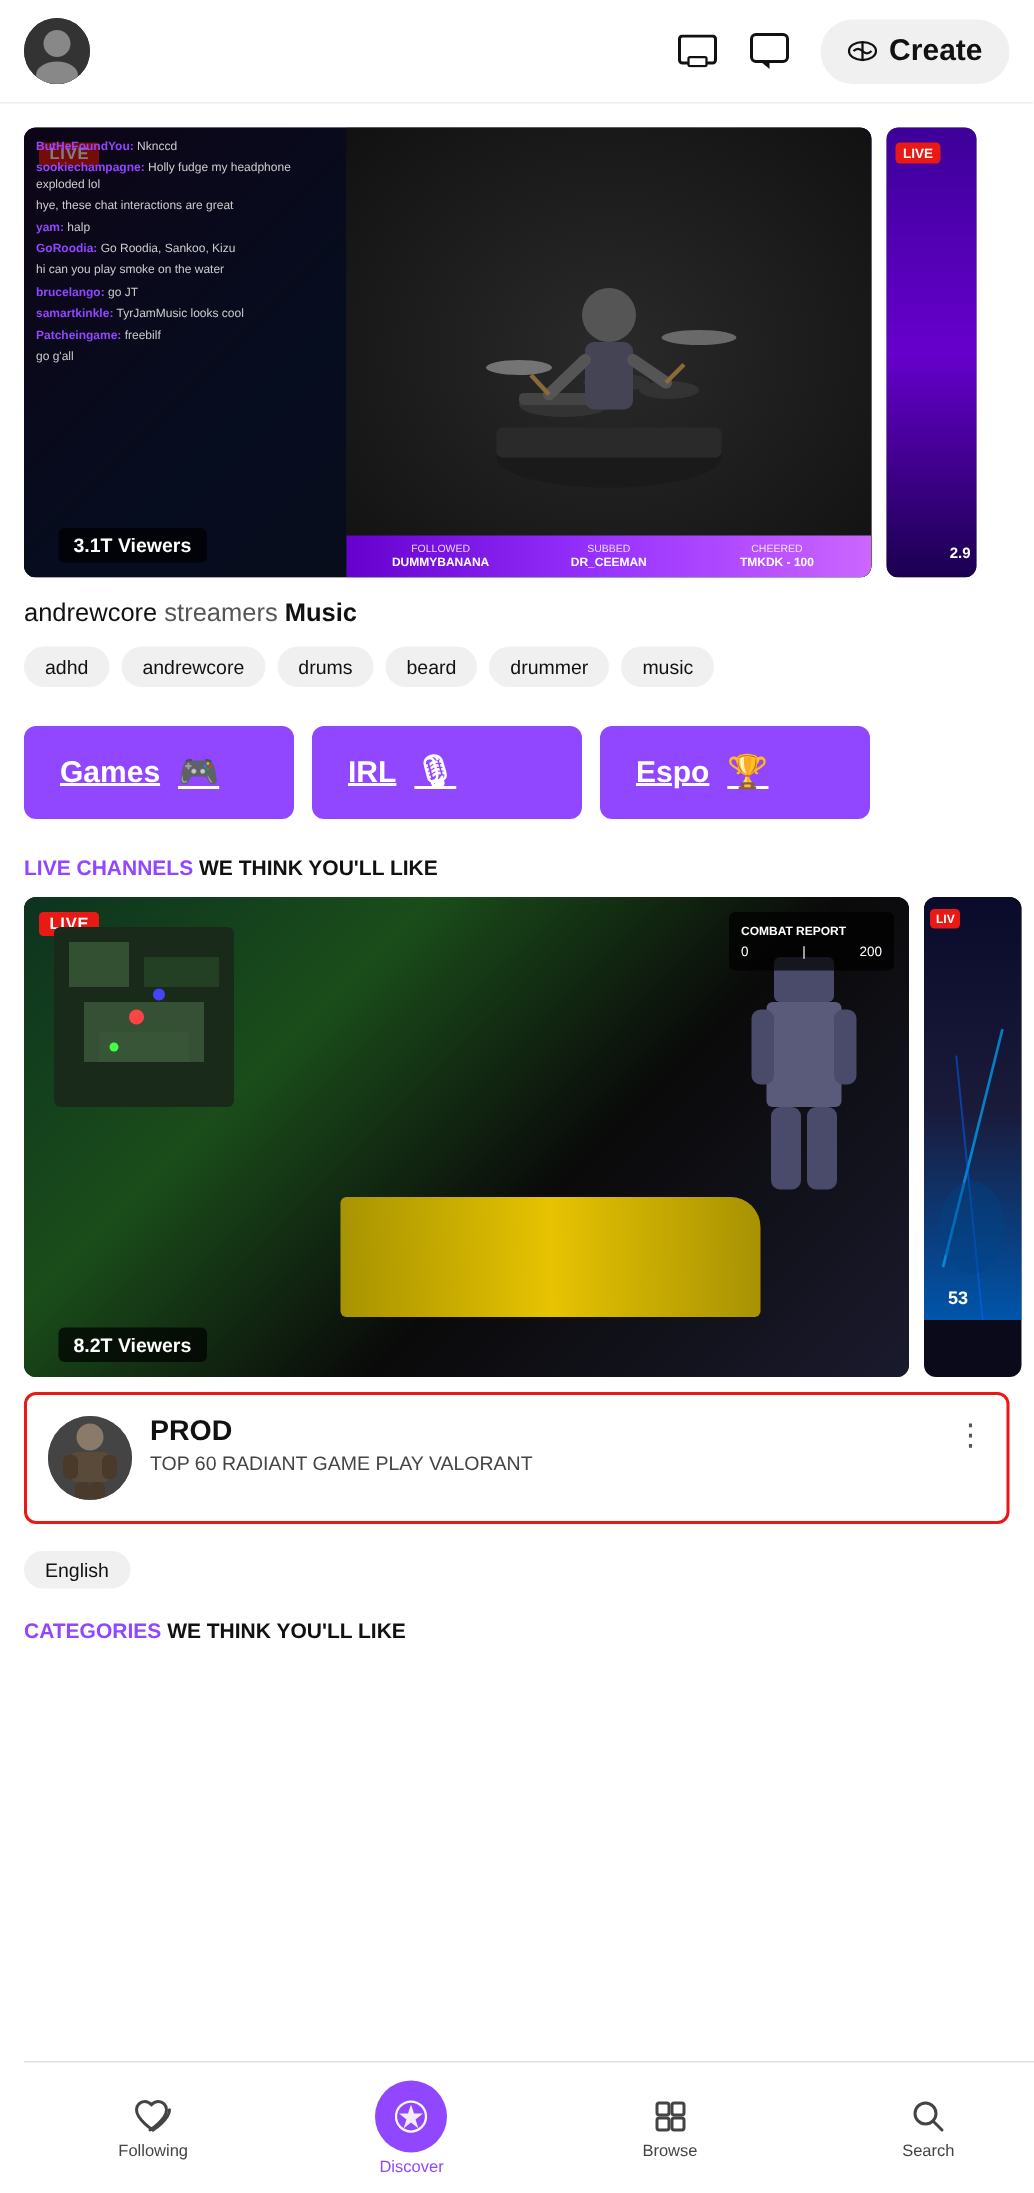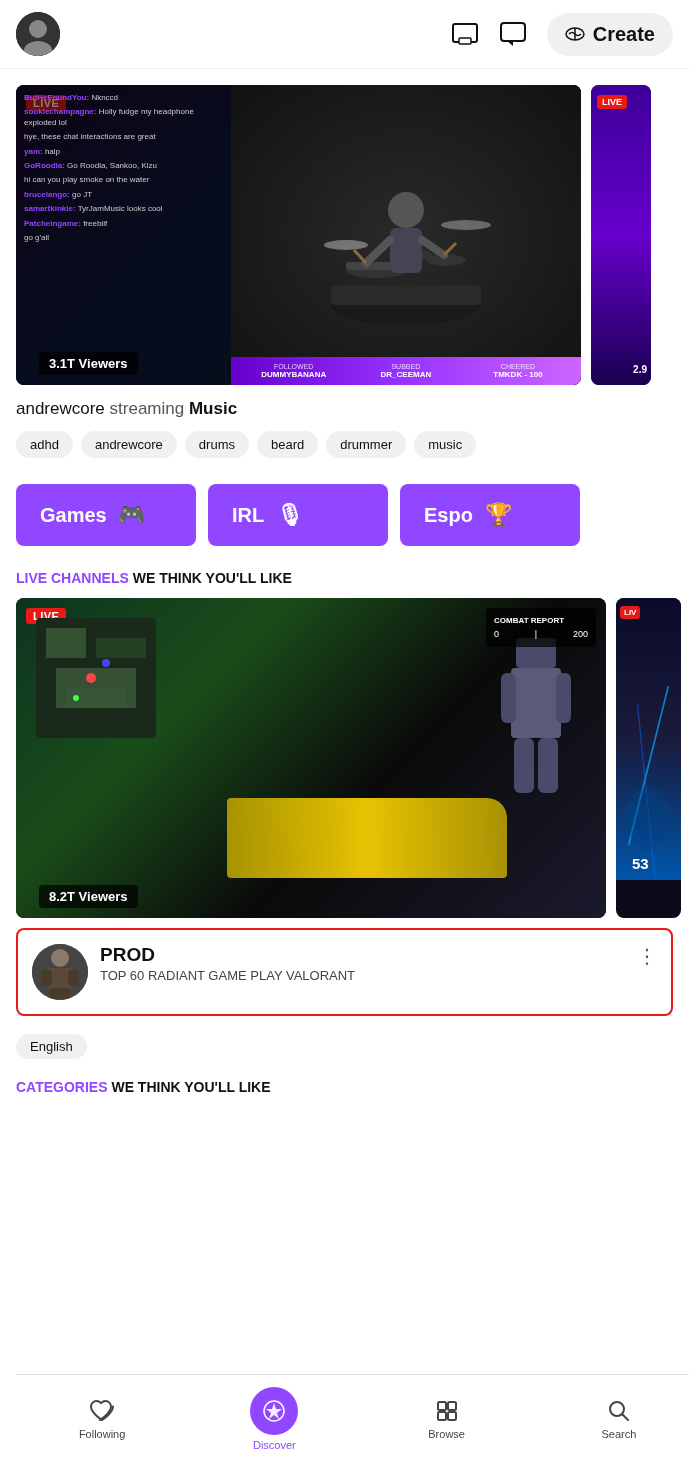--- a/index.html
+++ b/index.html
@@ -242,20 +242,21 @@
       border: none;
       border-radius: 8px;
       padding: 18px 24px;
       font-size: 20px;
       font-weight: 700;
       cursor: pointer;
       display: flex;
       align-items: center;
       gap: 12px;
       min-width: 180px;
+      text-decoration: underline;
     }
     .cat-btn-icon {
       font-size: 22px;
     }
 
     
     .section-header {
       padding: 24px 16px 12px;
       font-size: 14px;
       font-weight: 700;
@@ -380,21 +381,21 @@
       font-size: 8px;
       font-weight: 700;
       padding: 2px 4px;
       border-radius: 3px;
     }
     .side-viewer2 {
       position: absolute;
       bottom: 8px;
       left: 4px;
       color: #fff;
-      font-size: 15px;
+      font-size: 12px;
       font-weight: 700;
       padding-left: 12px;
     }
 
     
     .categories-section-header {
       padding: 20px 16px 8px;
       font-size: 14px;
       font-weight: 700;
     }
@@ -566,21 +567,21 @@
         <div class="side-live-badge">LIVE</div>
         <div class="side-viewer">2.9</div>
       </div>
     </div>
   </div>
 
   
   <div class="streamer-info">
     <div class="streamer-name-row">
       <span class="username">andrewcore</span>
-      <span class="streaming-label"> streaming </span>
+      <span class="streaming-label"> streamers </span>
       <span class="category">Music</span>
     </div>
     <div class="tags-row">
       <span class="tag">adhd</span>
       <span class="tag">andrewcore</span>
       <span class="tag">drums</span>
       <span class="tag">beard</span>
       <span class="tag">drummer</span>
       <span class="tag">music</span>
     </div>

